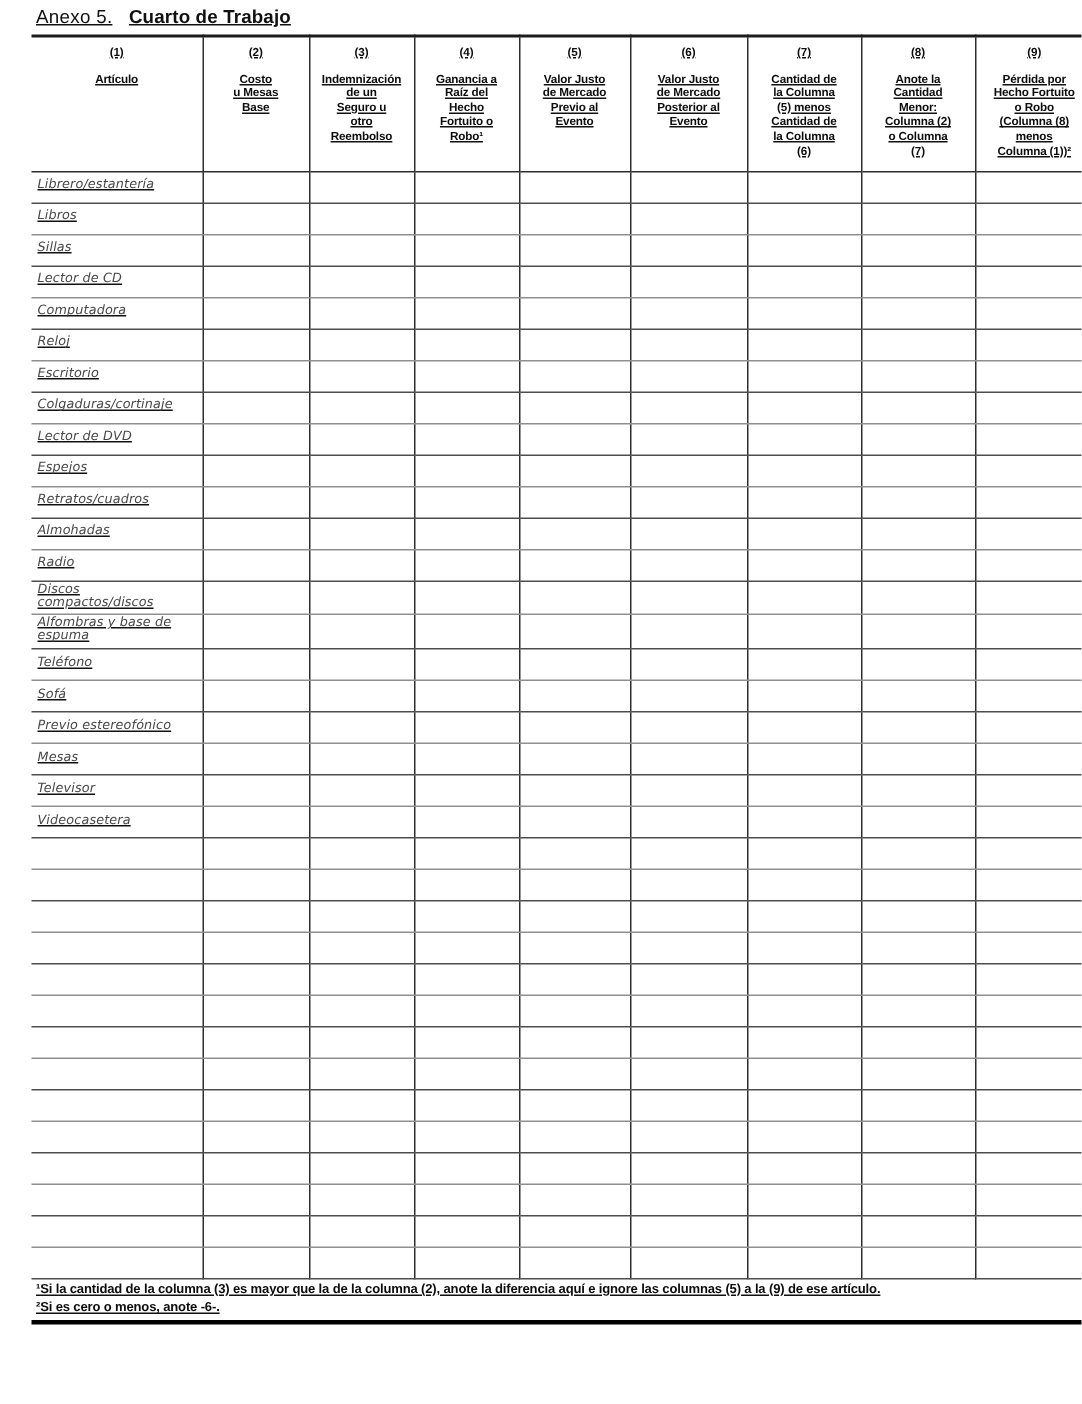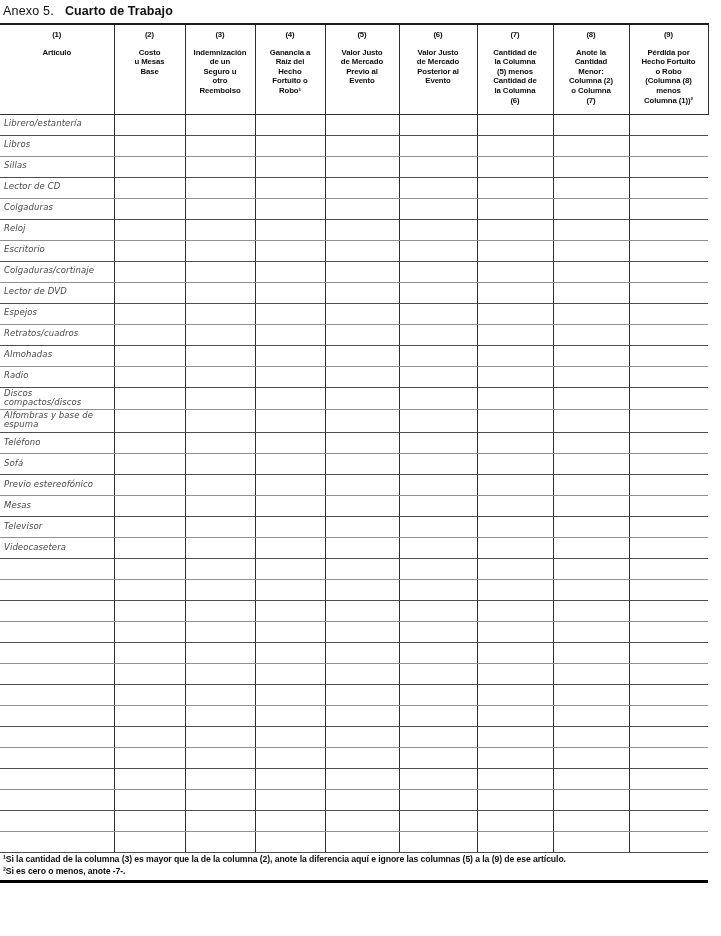--- a/index.html
+++ b/index.html
@@ -3,21 +3,21 @@
 <meta charset="utf-8">
 <style>
   * { box-sizing: border-box; }
   html, body { margin: 0; padding: 0; background: #ffffff; }
   body {
     width: 721px; height: 936px;
     font-family: "Liberation Sans", sans-serif;
     color: #111;
     overflow: hidden;
   }
-  .page { padding: 3px 4px 0 0; }
+  .page { padding: 3px 4px 0 21px; text-decoration: underline; }
 
   
   .title-row { height: 17px; margin: 1px 0 2px 3px; font-size: 12.5px; white-space: nowrap; }
   .title-prefix { font-weight: 400; letter-spacing: 0.2px; margin-right: 11px; }
   .title-name { font-weight: 700; letter-spacing: 0.1px; }
 
   
   table.worksheet {
     border-collapse: collapse;
     table-layout: fixed;
@@ -208,21 +208,21 @@
           <td class="entry-cell"></td>
           <td class="entry-cell"></td>
           <td class="entry-cell"></td>
           <td class="entry-cell"></td>
           <td class="entry-cell"></td>
           <td class="entry-cell"></td>
           <td class="entry-cell"></td>
           <td class="entry-cell"></td>
         </tr>
         <tr class="body-row">
-          <td class="item-label">Colgaduras</td>
+          <td class="item-label">Computadora</td>
           <td class="entry-cell"></td>
           <td class="entry-cell"></td>
           <td class="entry-cell"></td>
           <td class="entry-cell"></td>
           <td class="entry-cell"></td>
           <td class="entry-cell"></td>
           <td class="entry-cell"></td>
           <td class="entry-cell"></td>
         </tr>
         <tr class="body-row">
@@ -553,18 +553,18 @@
           <td class="entry-cell"></td>
           <td class="entry-cell"></td>
           <td class="entry-cell"></td>
           <td class="entry-cell"></td>
         </tr>
       </tbody>
   </table>
 
   <div class="footnotes">
     <div class="footnote">¹Si la cantidad de la columna (3) es mayor que la de la columna (2), anote la diferencia aquí e ignore las columnas (5) a la (9) de ese artículo.</div>
-    <div class="footnote">²Si es cero o menos, anote -7-.</div>
+    <div class="footnote">²Si es cero o menos, anote -6-.</div>
   </div>
 
   <div class="bottom-rule"></div>
 
 </div>
 
 </body></html>

